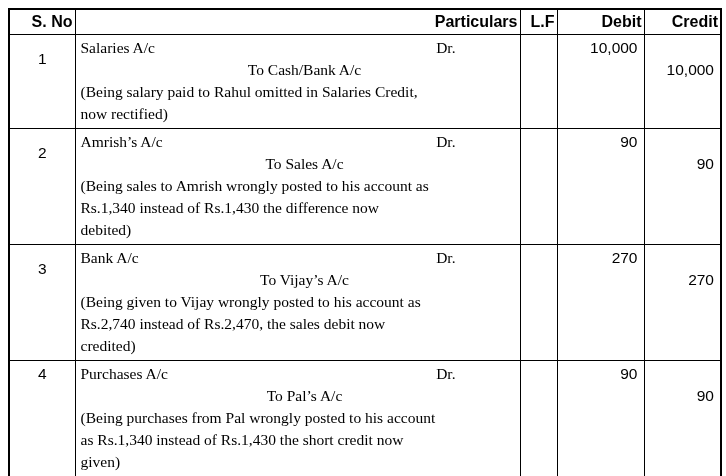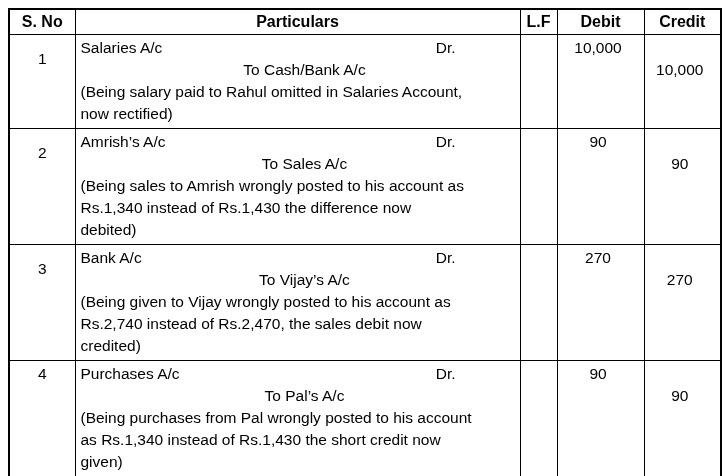--- a/index.html
+++ b/index.html
@@ -26,51 +26,52 @@
     line-height: 22px;
   }
   th, td {
     border: 1px solid #000000;
     vertical-align: top;
     overflow: hidden;
   }
   th {
     font-size: 16px;
     font-weight: bold;
-    text-align: center;
+    text-align: right;
     padding: 1px 2px;
     height: 21px;
   }
   td.sno {
     text-align: center;
     padding-top: 2px;
   }
   
   tbody tr:nth-child(-n+3) td.sno {
     padding-top: 13px;
   }
   td.particulars {
     padding: 2px 4px 3px 5px;
+    font-family: Liberation Serif, serif;
   }
   .acct-line {
     display: flex;
     justify-content: space-between;
   }
   .acct-line .dr {
     margin-right: 60px;
   }
   .to-line {
     padding-left: 13px;
     text-align: center;
   }
   .narr-line {
     white-space: nowrap;
   }
   td.amount {
-    text-align: center;
+    text-align: right;
     padding-right: 6px;
   }
   td.debit  { padding-top: 2px; }
   td.credit { padding-top: 24px; }
 </style>
 </head>
 <body>
 
 <table class="journal">
   <colgroup>
@@ -92,21 +93,21 @@
   <tbody>
       <tr>
         <td class="sno">1</td>
         <td class="particulars">
           <div class="acct-line">
             <span>Salaries A/c</span>
             <span class="dr">Dr.</span>
           </div>
           <div class="to-line">To Cash/Bank A/c</div>
           <div class="narration">
-            <div class="narr-line">(Being salary paid to Rahul omitted in Salaries Account,</div>
+            <div class="narr-line">(Being salary paid to Rahul omitted in Salaries Credit,</div>
             <div class="narr-line">now rectified)</div>
           </div>
         </td>
         <td class="lf"></td>
         <td class="amount debit">10,000</td>
         <td class="amount credit">10,000</td>
       </tr>
       <tr>
         <td class="sno">2</td>
         <td class="particulars">

